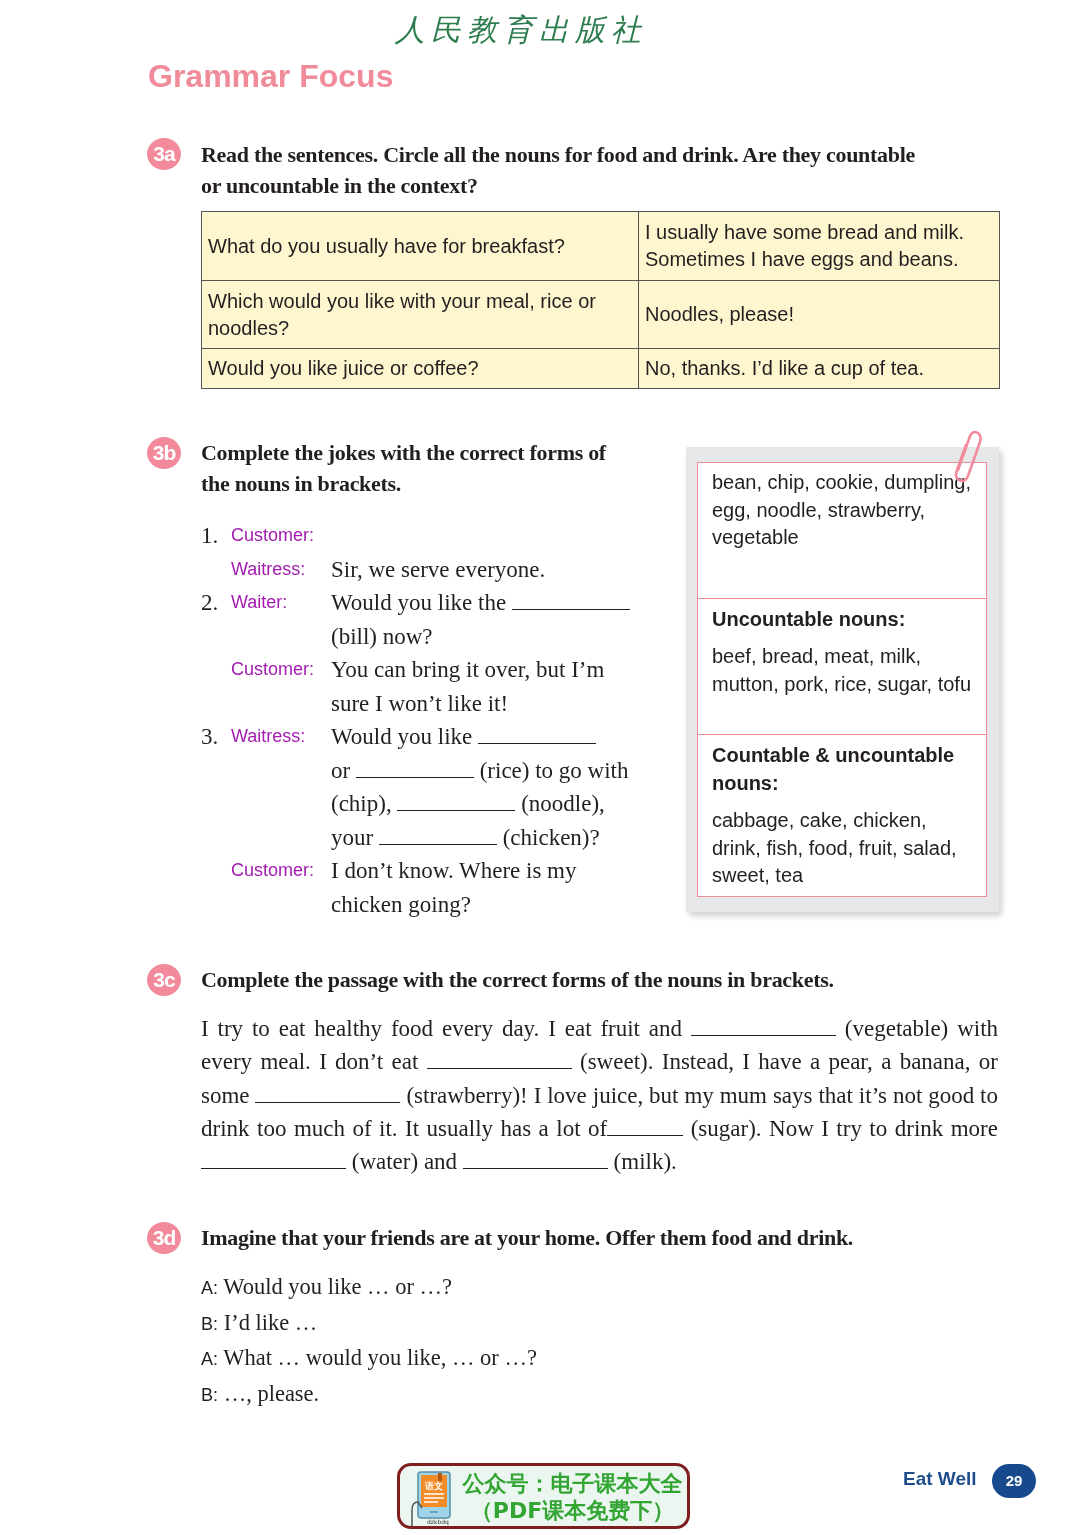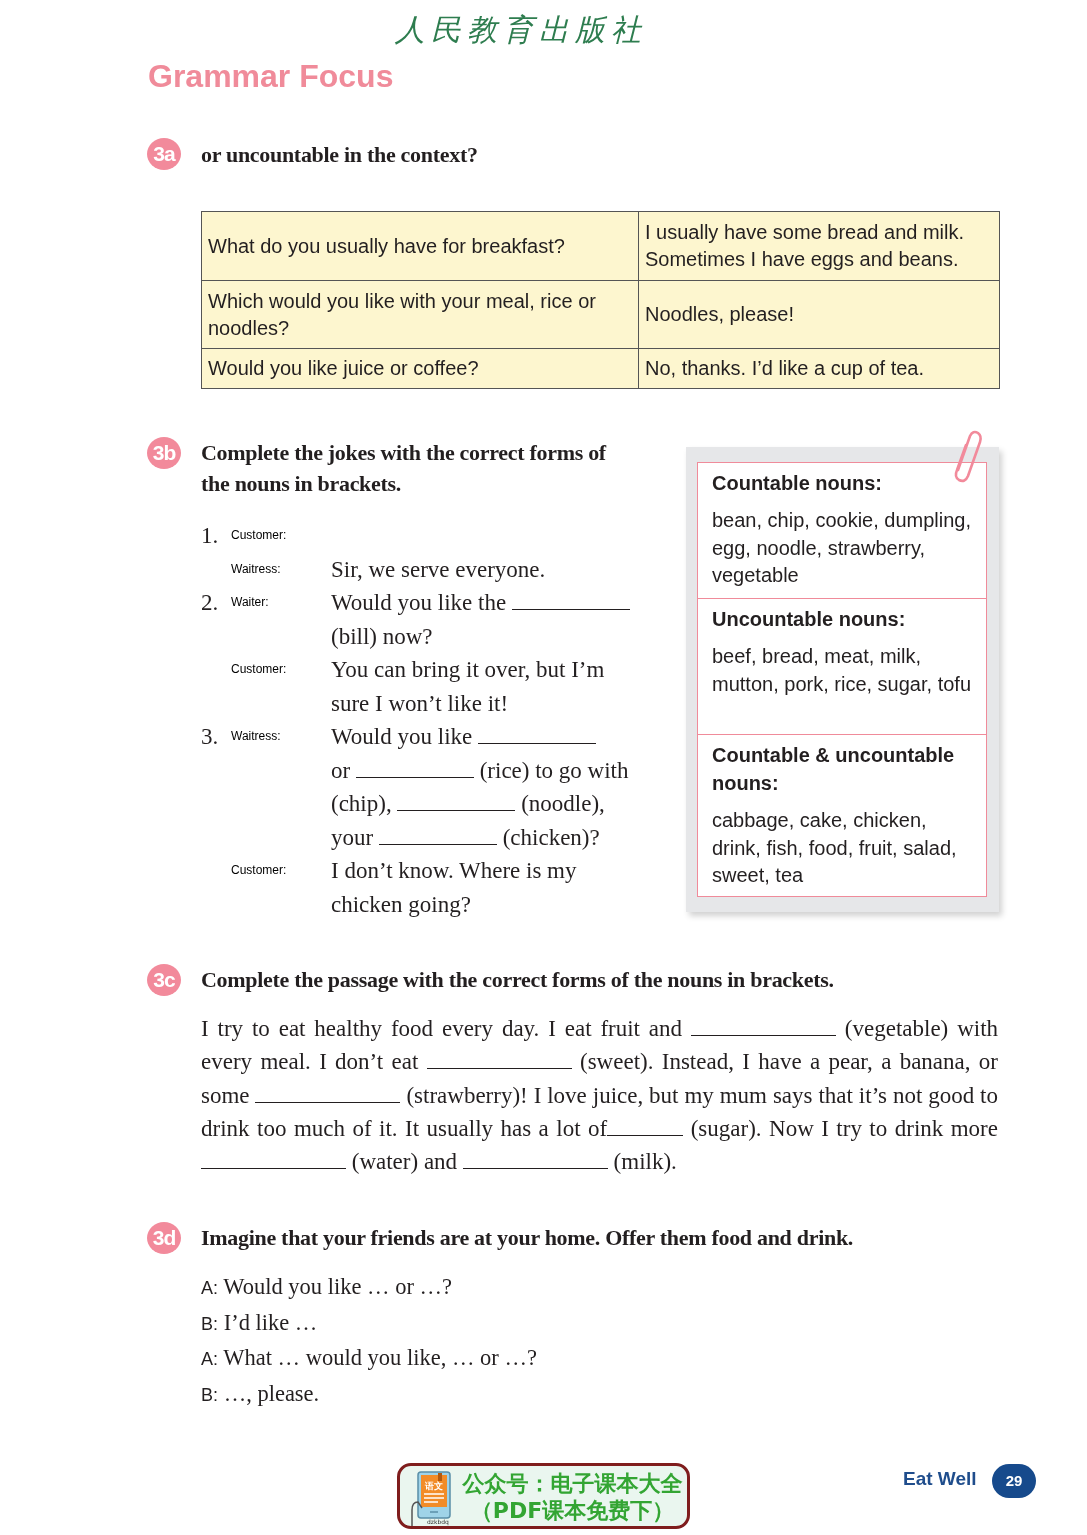--- a/index.html
+++ b/index.html
@@ -17,21 +17,21 @@
     .table-3a td { background: #fdf6cf; border: 1.5px solid #555; padding: 2px 6px; line-height: 27px; vertical-align: middle; }
     .table-3a td.c1 { width: 437px; }
     .table-3a tr.r0 td { height: 69px; }
     .table-3a tr.r1 td { height: 68px; }
     .table-3a tr.r2 td { height: 40px; }
 
     
     .jokes { position: absolute; left: 201px; top: 519px; width: 470px; font-size: 23px; line-height: 33.5px; }
     .jline { display: flex; }
     .jnum { width: 30px; flex: none; }
-    .jspeaker { width: 100px; flex: none; font-family: "Liberation Sans", sans-serif; font-size: 12px; color: #000000; }
+    .jspeaker { width: 100px; flex: none; font-family: "Liberation Sans", sans-serif; font-size: 18px; color: #a21caf; }
     .jtext { flex: 1; }
     .blank { display: inline-block; border-bottom: 1.2px solid #231f20; height: 18px; vertical-align: baseline; }
     .b118 { width: 118px; }
 
     
     .note-shadow { position: absolute; left: 686px; top: 447px; width: 313px; height: 465px; background: #e6e7e9; box-shadow: 3px 4px 6px rgba(0,0,0,0.18); }
     .note { position: absolute; left: 697px; top: 462px; width: 290px; height: 435px; background: #fff; border: 1.5px solid #f08b9a; font-family: "Liberation Sans", sans-serif; color: #231f20; }
     .note-sec { border-bottom: 1.5px solid #f08b9a; padding: 6px 12px 4px 14px; }
     .note-sec:last-child { border-bottom: none; }
     .note-head { font-weight: bold; font-size: 20px; line-height: 28px; margin-bottom: 10px; }
@@ -54,20 +54,21 @@
     .page-num { position: absolute; left: 992px; top: 1464px; width: 44px; height: 34px; border-radius: 17px; background: #164a8c; color: #fff; font-family: "Liberation Sans", sans-serif; font-weight: bold; font-size: 15px; line-height: 34px; text-align: center; }
   </style>
 </head>
 <body>
 
 <div class="publisher">人民教育出版社</div>
 <div class="section-title">Grammar Focus</div>
 
 <div class="badge" style="left:147px;top:138px;">3a</div>
 <div class="instr" style="left:201px;top:139px;width:800px;">
+  <div>Read the sentences. Circle all the nouns for food and drink. Are they countable</div>
   <div>or uncountable in the context?</div>
 </div>
 <table class="table-3a">
   <tbody>
       <tr class="r0">
     <td class="c1">What do you usually have for breakfast?</td>
     <td>I usually have some bread and milk. Sometimes I have eggs and beans.</td>
   </tr>
   <tr class="r1">
     <td class="c1">Which would you like with your meal, rice or noodles?</td>
@@ -143,21 +144,20 @@
   <div class="jline">
     <span class="jnum"></span>
       <span class="jspeaker"></span>
     <span class="jtext">chicken going?</span>
   </div>
 </div>
 
 <div class="note-shadow"></div>
 <div class="note">
   <div class="note-sec" style="height:136px;">
-    <div class="note-head">Countable nouns:</div>
     <div class="note-body">bean, chip, cookie, dumpling, egg, noodle, strawberry, vegetable</div>
   </div>
   <div class="note-sec" style="height:136px;">
     <div class="note-head">Uncountable nouns:</div>
     <div class="note-body">beef, bread, meat, milk, mutton, pork, rice, sugar, tofu</div>
   </div>
   <div class="note-sec">
     <div class="note-head">Countable &amp; uncountable nouns:</div>
     <div class="note-body">cabbage, cake, chicken, drink, fish, food, fruit, salad, sweet, tea</div>
   </div>

